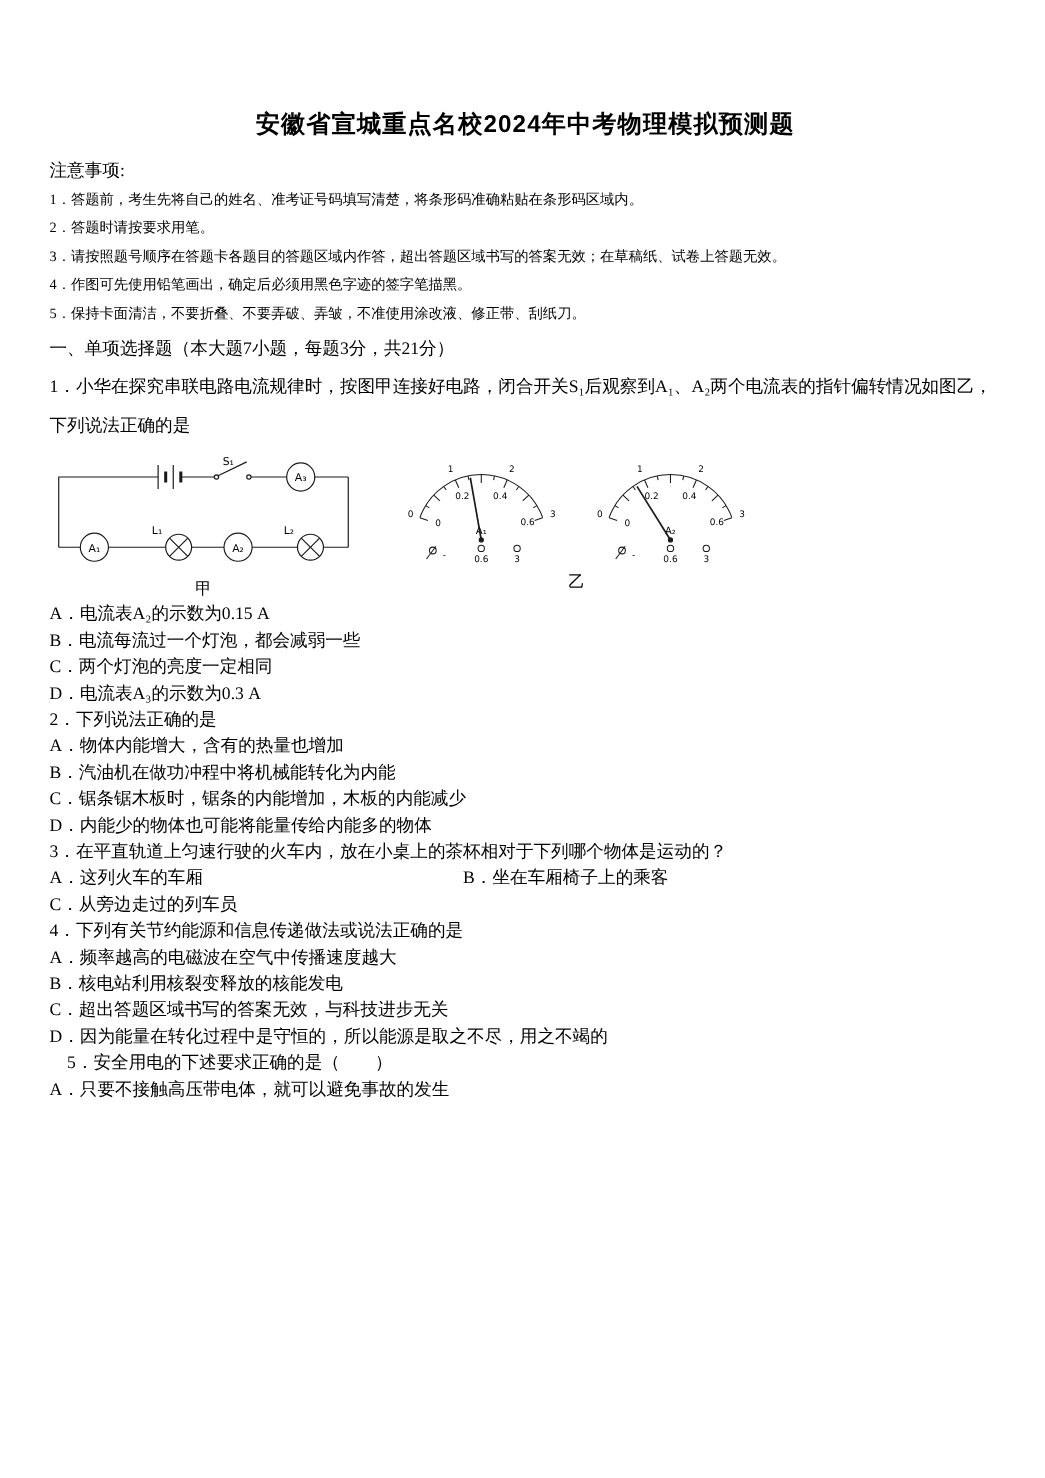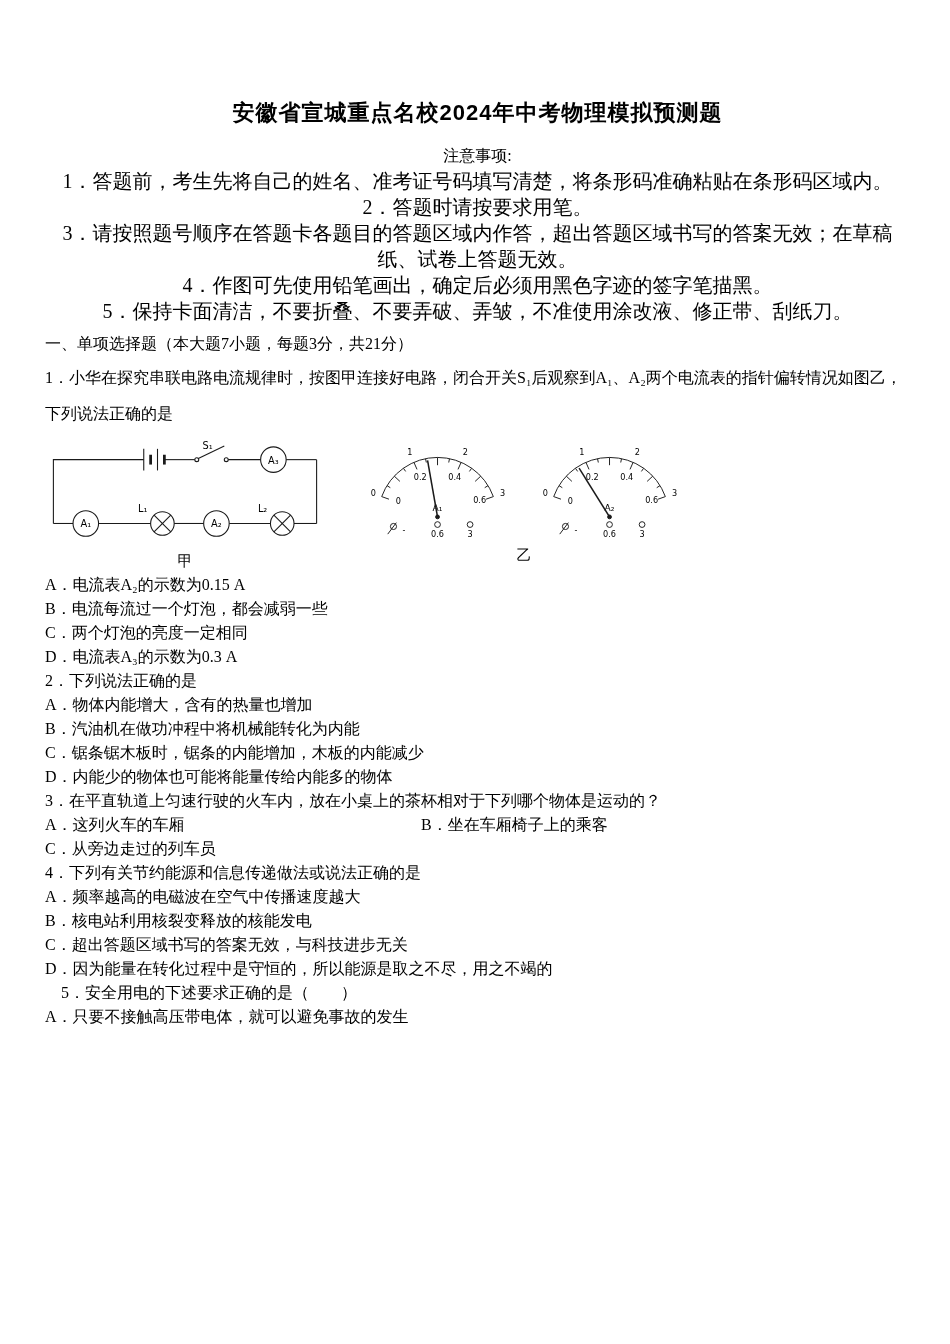--- a/index.html
+++ b/index.html
@@ -7,23 +7,23 @@
   body {
     width:950px; height:1344px; overflow:hidden;
     color:#000;
     font-family:"Liberation Serif","DejaVu Serif",serif;
   }
   .page { padding:98px 40px 0 45px; }
   .title {
     font-size:22px; font-weight:700; text-align:center; letter-spacing:1px;
     font-family:"Liberation Sans","DejaVu Sans",sans-serif;
   }
-  .notice { margin-top:16px;text-align:center; }
+  .notice { margin-top:16px; }
   .notice-header { font-size:16px; line-height:24px; }
-  .notice-item { font-size:20px; line-height:26px; }
+  .notice-item { font-size:13px; line-height:26px; }
   .section-header { margin-top:8px; font-size:16px; line-height:24px; }
   .qblock { }
   .qline { font-size:16px; line-height:24px; margin-top:0; }
   .q1-stem { line-height:36px; margin-top:4px; }
   .indent { padding-left:16px; }
   .opt-grid { display:grid; grid-template-columns:332px auto;gap:44px; }
   .figure-row { display:flex; align-items:flex-start; margin:8px 0 2px 0; }
   .circuit-block { width:280px; }
   .meters-block { margin-left:34px; }
   .meters-row { display:flex; gap:14px; }

